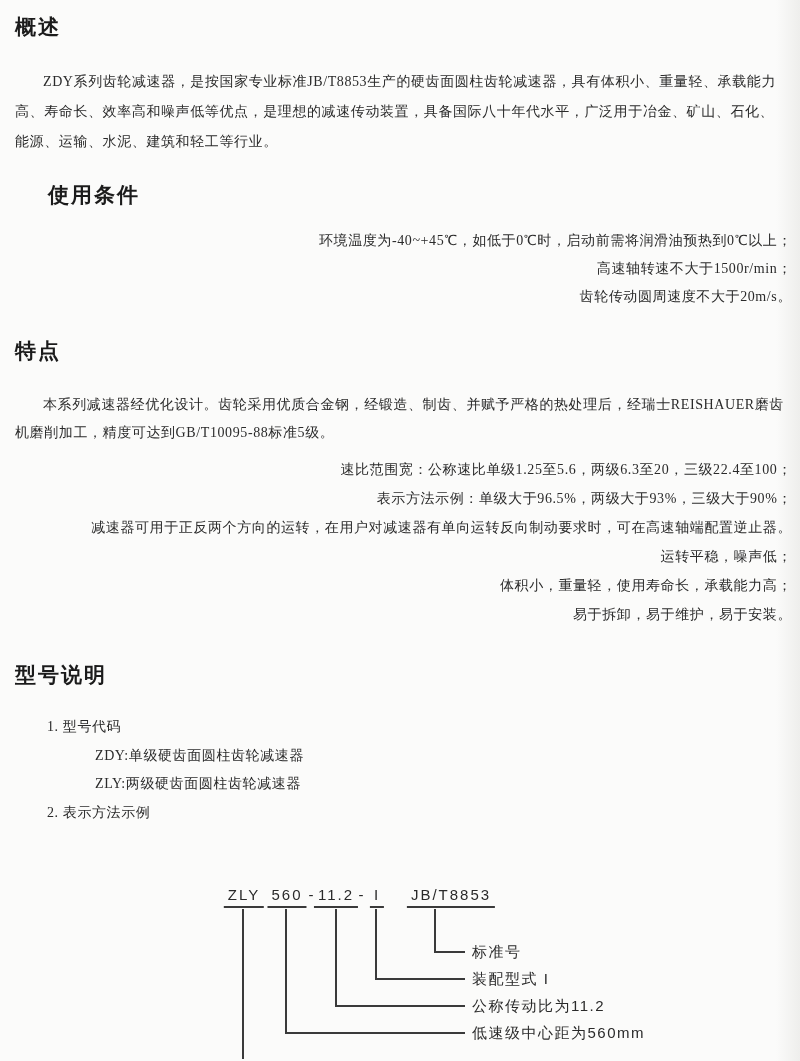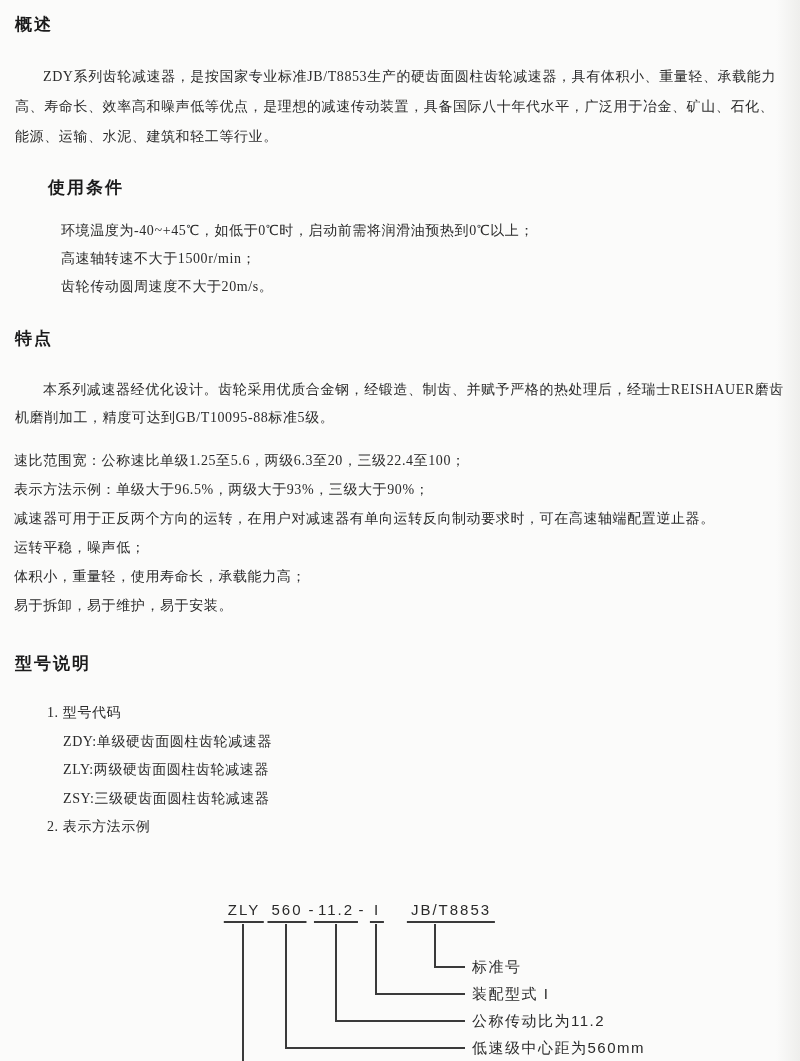--- a/index.html
+++ b/index.html
@@ -13,21 +13,21 @@
     position: relative;
     width: 800px;
     height: 1061px;
     background: linear-gradient(90deg, #fbfbfa 0%, #fbfbfa 97%, #eeeeec 100%);
     color: #232323;
     overflow: hidden;
   }
   .section-title {
     margin: 0;
     padding-left: 15px;
-    font-size: 17px;
+    font-size: 21px;
     font-weight: 700;
     letter-spacing: 2px;
     color: #1b1b1b;
   }
   .title-overview { padding-top: 13px; }
   .title-conditions { margin-top: 24px; padding-left: 48px; }
   .title-features { margin-top: 26px; }
   .title-model { margin-top: 32px; }
   .body-text {
     font-size: 14px;
@@ -38,28 +38,28 @@
   .para {
     margin: 26px 14px 0 15px;
     line-height: 30px;
     text-indent: 2em;
   }
   .para-features {
     margin: 26px 14px 0 15px;
     line-height: 28px;
     text-indent: 2em;
   }
-  .item-list { margin: 14px; padding: 0; list-style: none; }
+  .item-list { margin: 8px; padding: 0; list-style: none; text-align: right; }
   .cond-list { margin-top: 18px; }
   .cond-list li { line-height: 28px; padding-left: 47px; }
   .feat-list li { line-height: 29px; }
   .model-block { margin-top: 24px; }
   .model-block p { margin: 0; line-height: 28.5px; }
   .model-item { padding-left: 47px; }
-  .model-code { padding-left: 63px; }
+  .model-code { padding-left: 95px; }
   
   .diagram {
     position: relative;
     margin-top: 59px;
     height: 200px;
     font-size: 15px;
   }
   .code-seg {
     position: absolute;
     top: 0;
@@ -122,21 +122,20 @@
     <li>运转平稳，噪声低；</li>
     <li>体积小，重量轻，使用寿命长，承载能力高；</li>
     <li>易于拆卸，易于维护，易于安装。</li>
   </ul>
 
   <h2 class="section-title title-model">型号说明</h2>
   <div class="model-block body-text">
     <p class="model-item">1. 型号代码</p>
     <p class="model-code">ZDY:单级硬齿面圆柱齿轮减速器</p>
     <p class="model-code">ZLY:两级硬齿面圆柱齿轮减速器</p>
-    <p class="model-code">ZSY:三级硬齿面圆柱齿轮减速器</p>
     <p class="model-item">2. 表示方法示例</p>
   </div>
 
   <div class="diagram">
 
     <span class="code-seg" style="left:244px;">ZLY</span>
     <span class="code-seg" style="left:287px;">560</span>
     <span class="code-sep" style="left:311px;">-</span>
     <span class="code-seg" style="left:336px;">11.2</span>
     <span class="code-sep" style="left:361px;">-</span>

